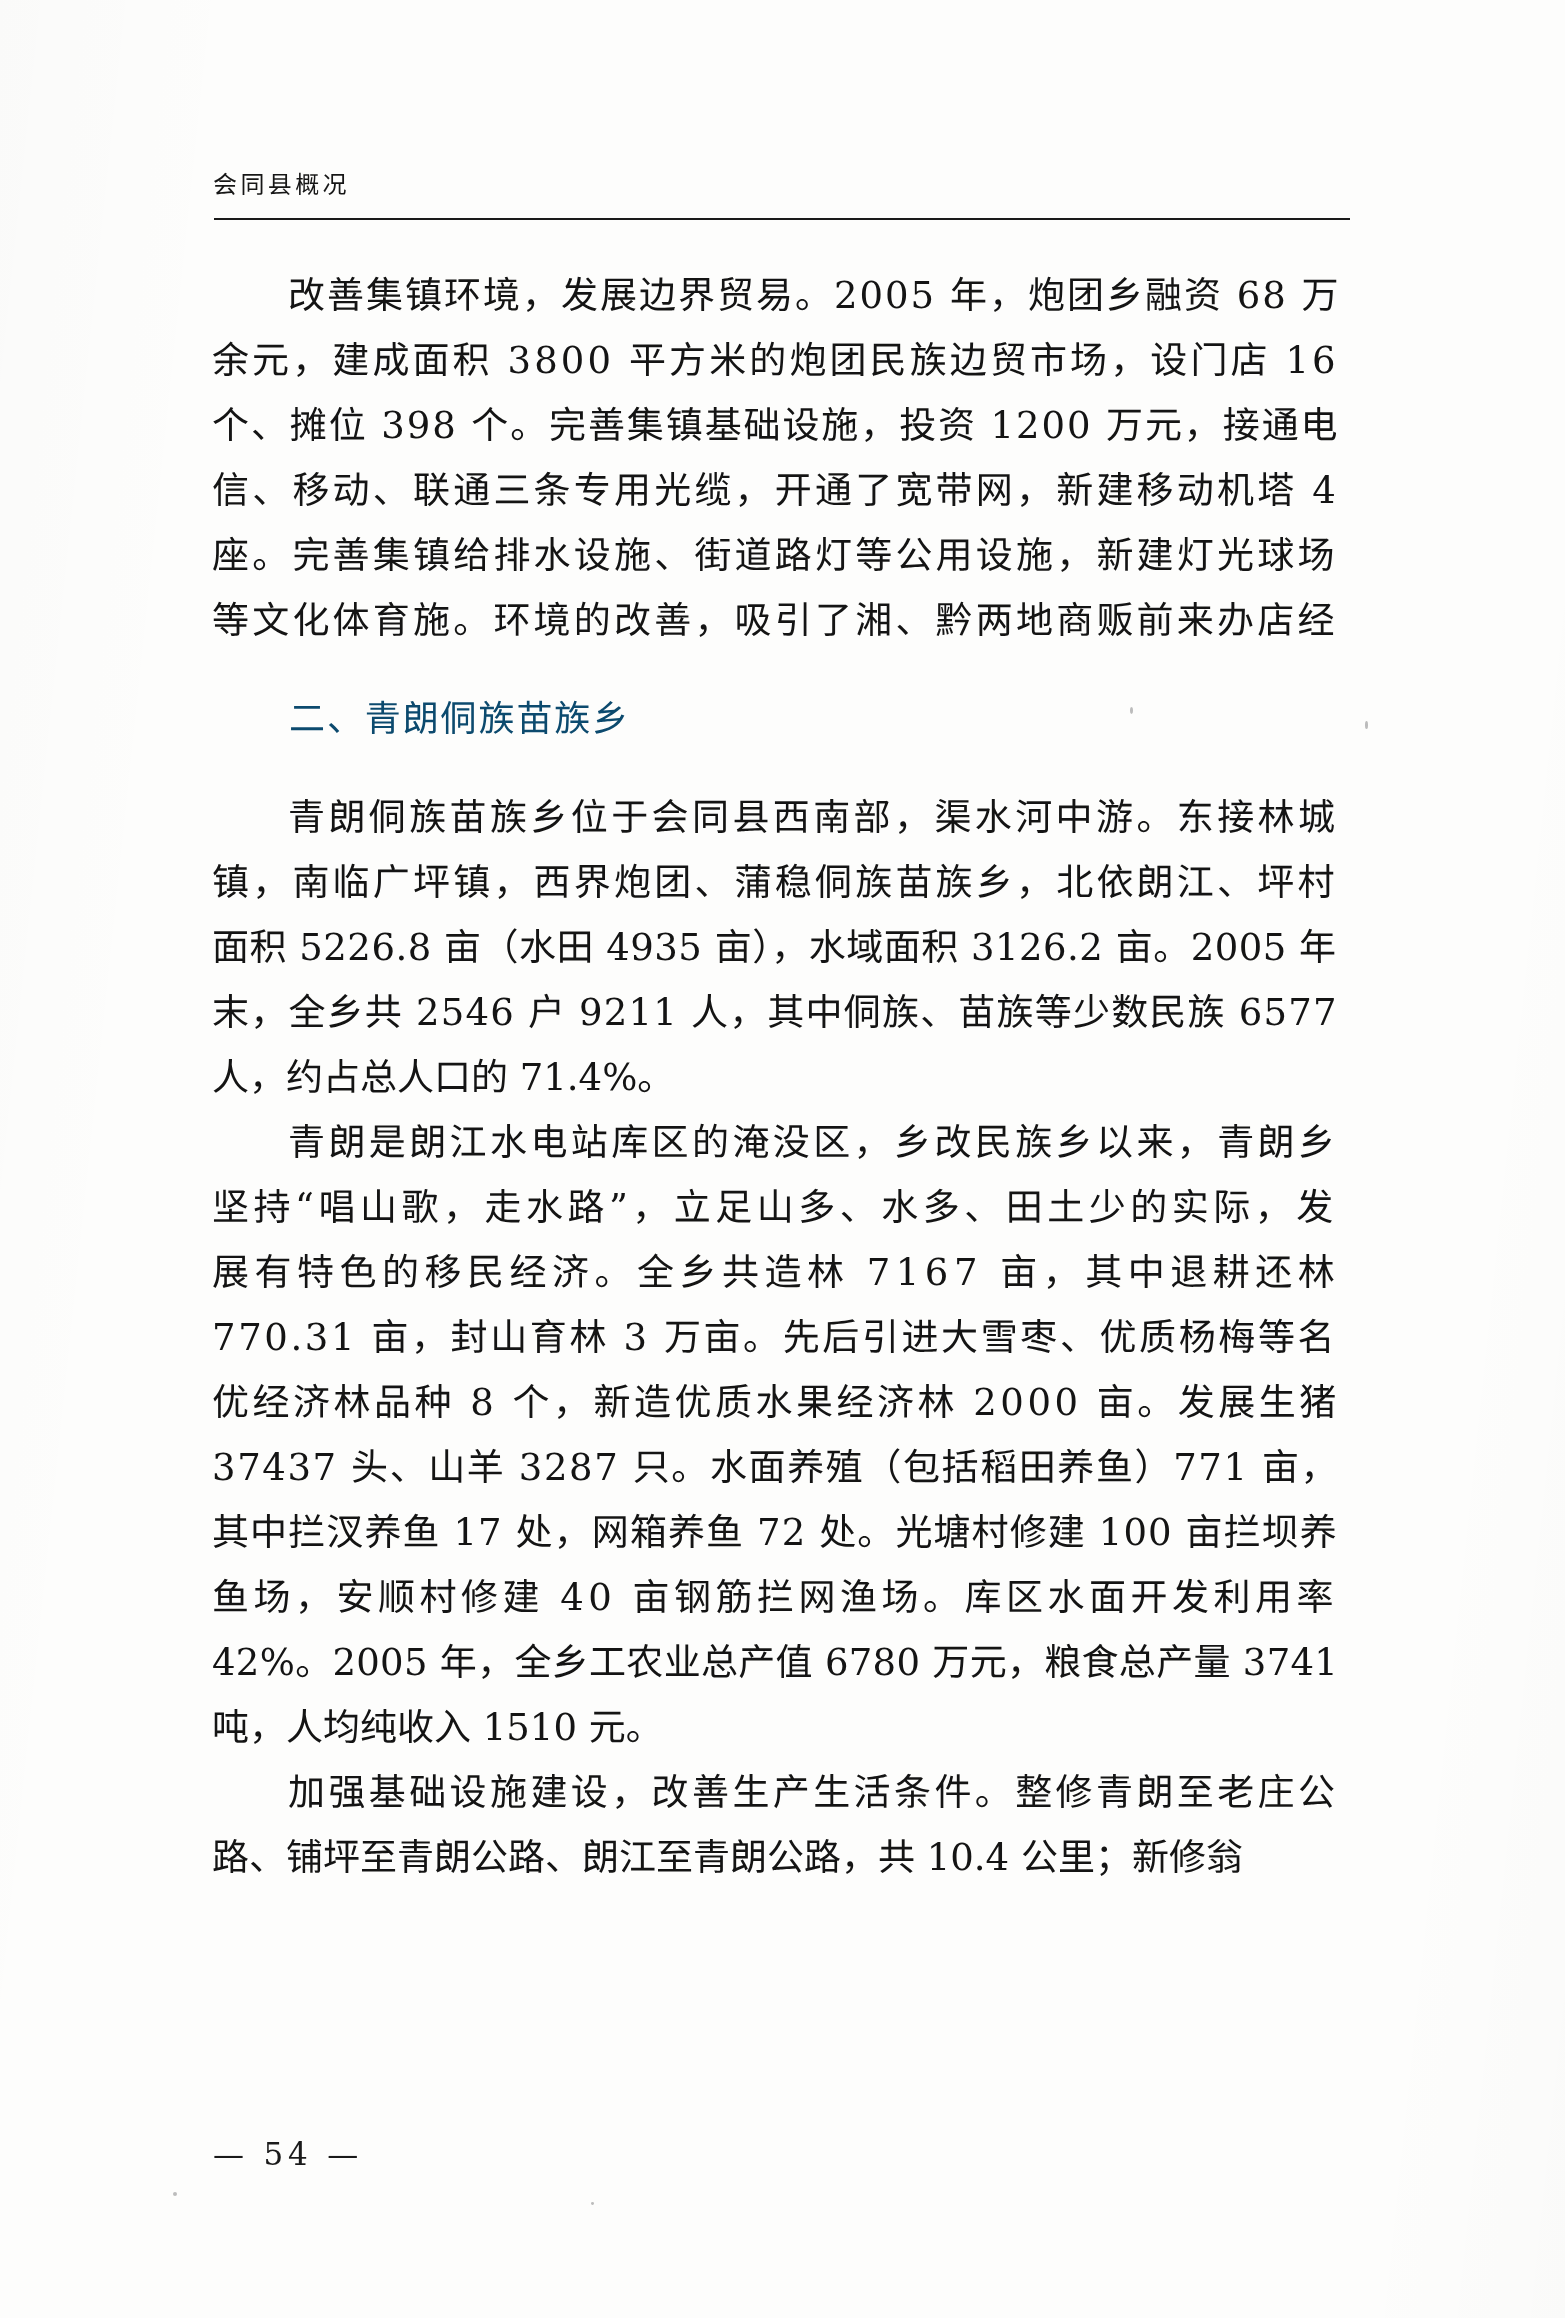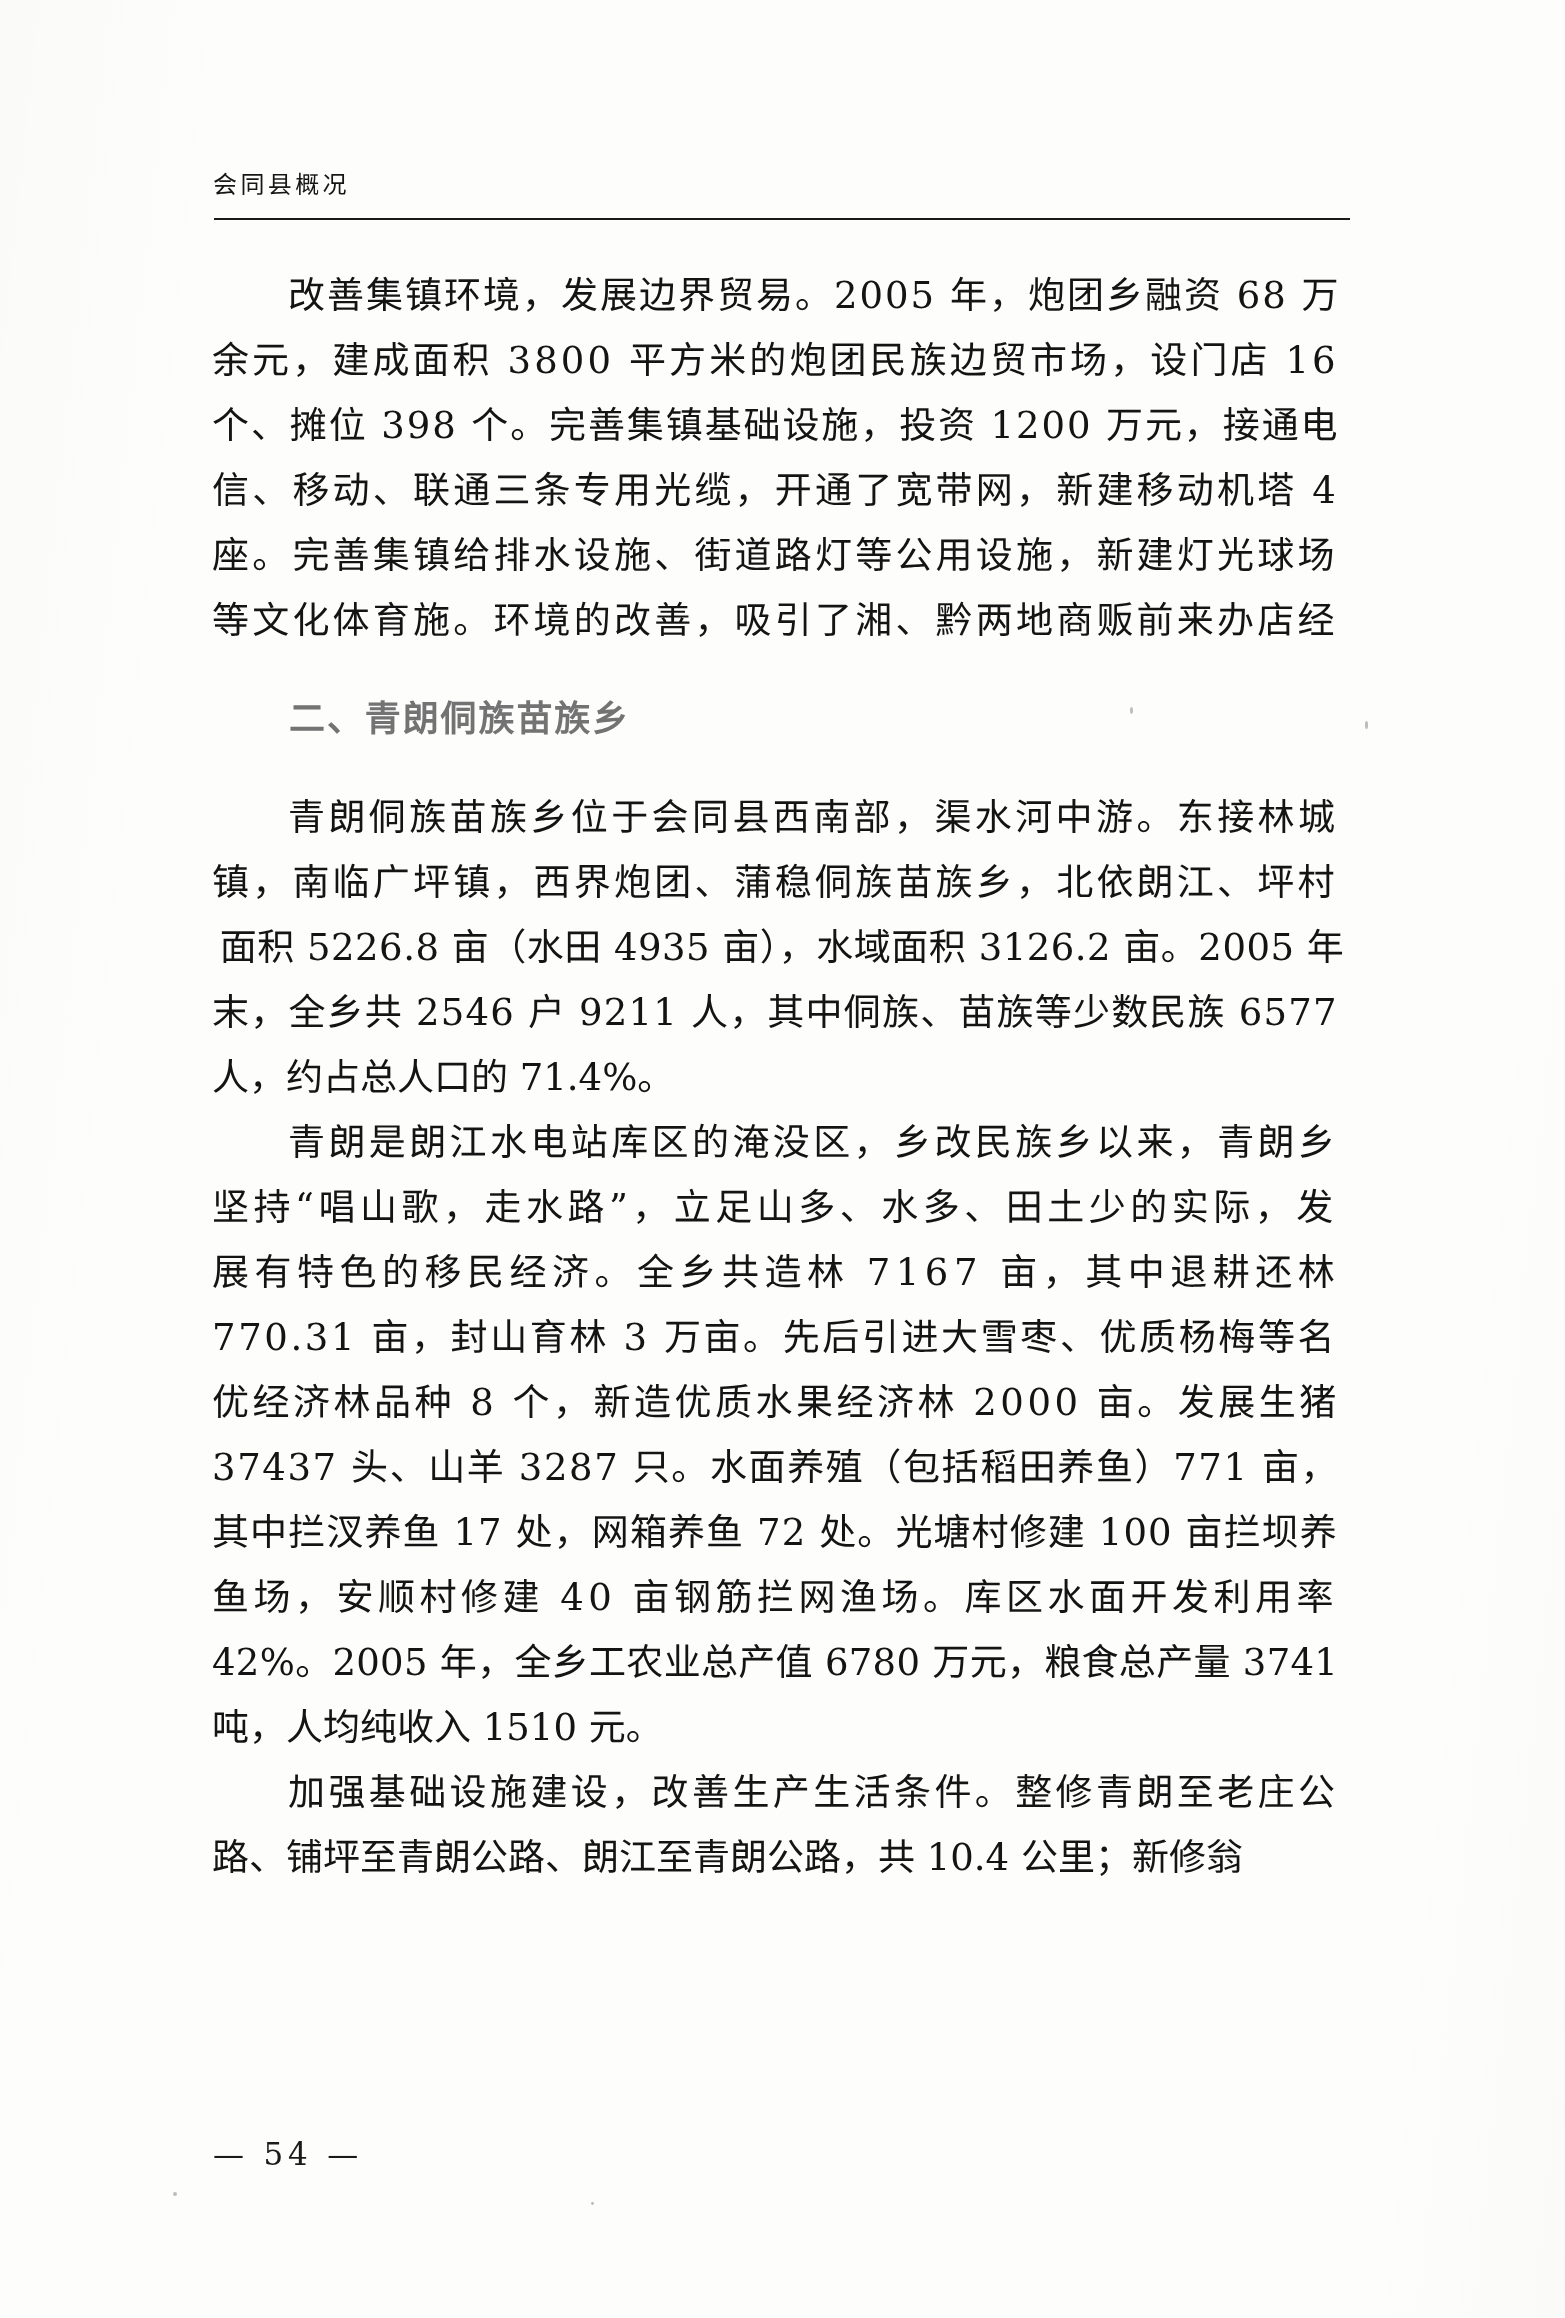--- a/index.html
+++ b/index.html
@@ -74,24 +74,24 @@
 
   
   .spacer-sm { height: 30px; }
 
   
   .section-heading {
     height: 72px;
     line-height: 72px;
     padding-left: 77px;
     font-family: "DejaVu Sans", "Liberation Sans", sans-serif;
-    font-weight: bold;
+    font-weight: normal;
     font-size: 36px;
     letter-spacing: 1.9px;
-    color: #737373;
+    color: #0c4a6e;
     white-space: nowrap;
   }
 
   
   .folio {
     position: absolute;
     left: 213px;
     top: 2136px;
     font-family: "DejaVu Serif", "Liberation Serif", serif;
     font-size: 31px;
@@ -138,21 +138,21 @@
 
     <div class="spacer-sm"></div>
 
     <div class="section-heading">二、青朗侗族苗族乡</div>
 
     <div class="spacer-sm"></div>
 
     <div>
       <div class="ln indent" style="letter-spacing: 3.4px;">青朗侗族苗族乡位于会同县西南部，渠水河中游。东接林城</div>
       <div class="ln" style="letter-spacing: 3.2px;">镇，南临广坪镇，西界炮团、蒲稳侗族苗族乡，北依朗江、坪村</div>
-      <div class="ln" style="letter-spacing: 0.5px; text-align: center;">面积 5226.8 亩（水田 4935 亩），水域面积 3126.2 亩。2005 年</div>
+      <div class="ln" style="letter-spacing: 0.5px;">面积 5226.8 亩（水田 4935 亩），水域面积 3126.2 亩。2005 年</div>
       <div class="ln" style="letter-spacing: 1.2px;">末，全乡共 2546 户 9211 人，其中侗族、苗族等少数民族 6577</div>
       <div class="ln">人，约占总人口的 71.4%。</div>
     </div>
 
     <div>
       <div class="ln indent" style="letter-spacing: 3.4px;">青朗是朗江水电站库区的淹没区，乡改民族乡以来，青朗乡</div>
       <div class="ln" style="letter-spacing: 4.5px;">坚持“唱山歌，走水路”，立足山多、水多、田土少的实际，发</div>
       <div class="ln" style="letter-spacing: 5.5px;">展有特色的移民经济。全乡共造林 7167 亩，其中退耕还林</div>
       <div class="ln" style="letter-spacing: 2.6px;">770.31 亩，封山育林 3 万亩。先后引进大雪枣、优质杨梅等名</div>
       <div class="ln" style="letter-spacing: 3.5px;">优经济林品种 8 个，新造优质水果经济林 2000 亩。发展生猪</div>

